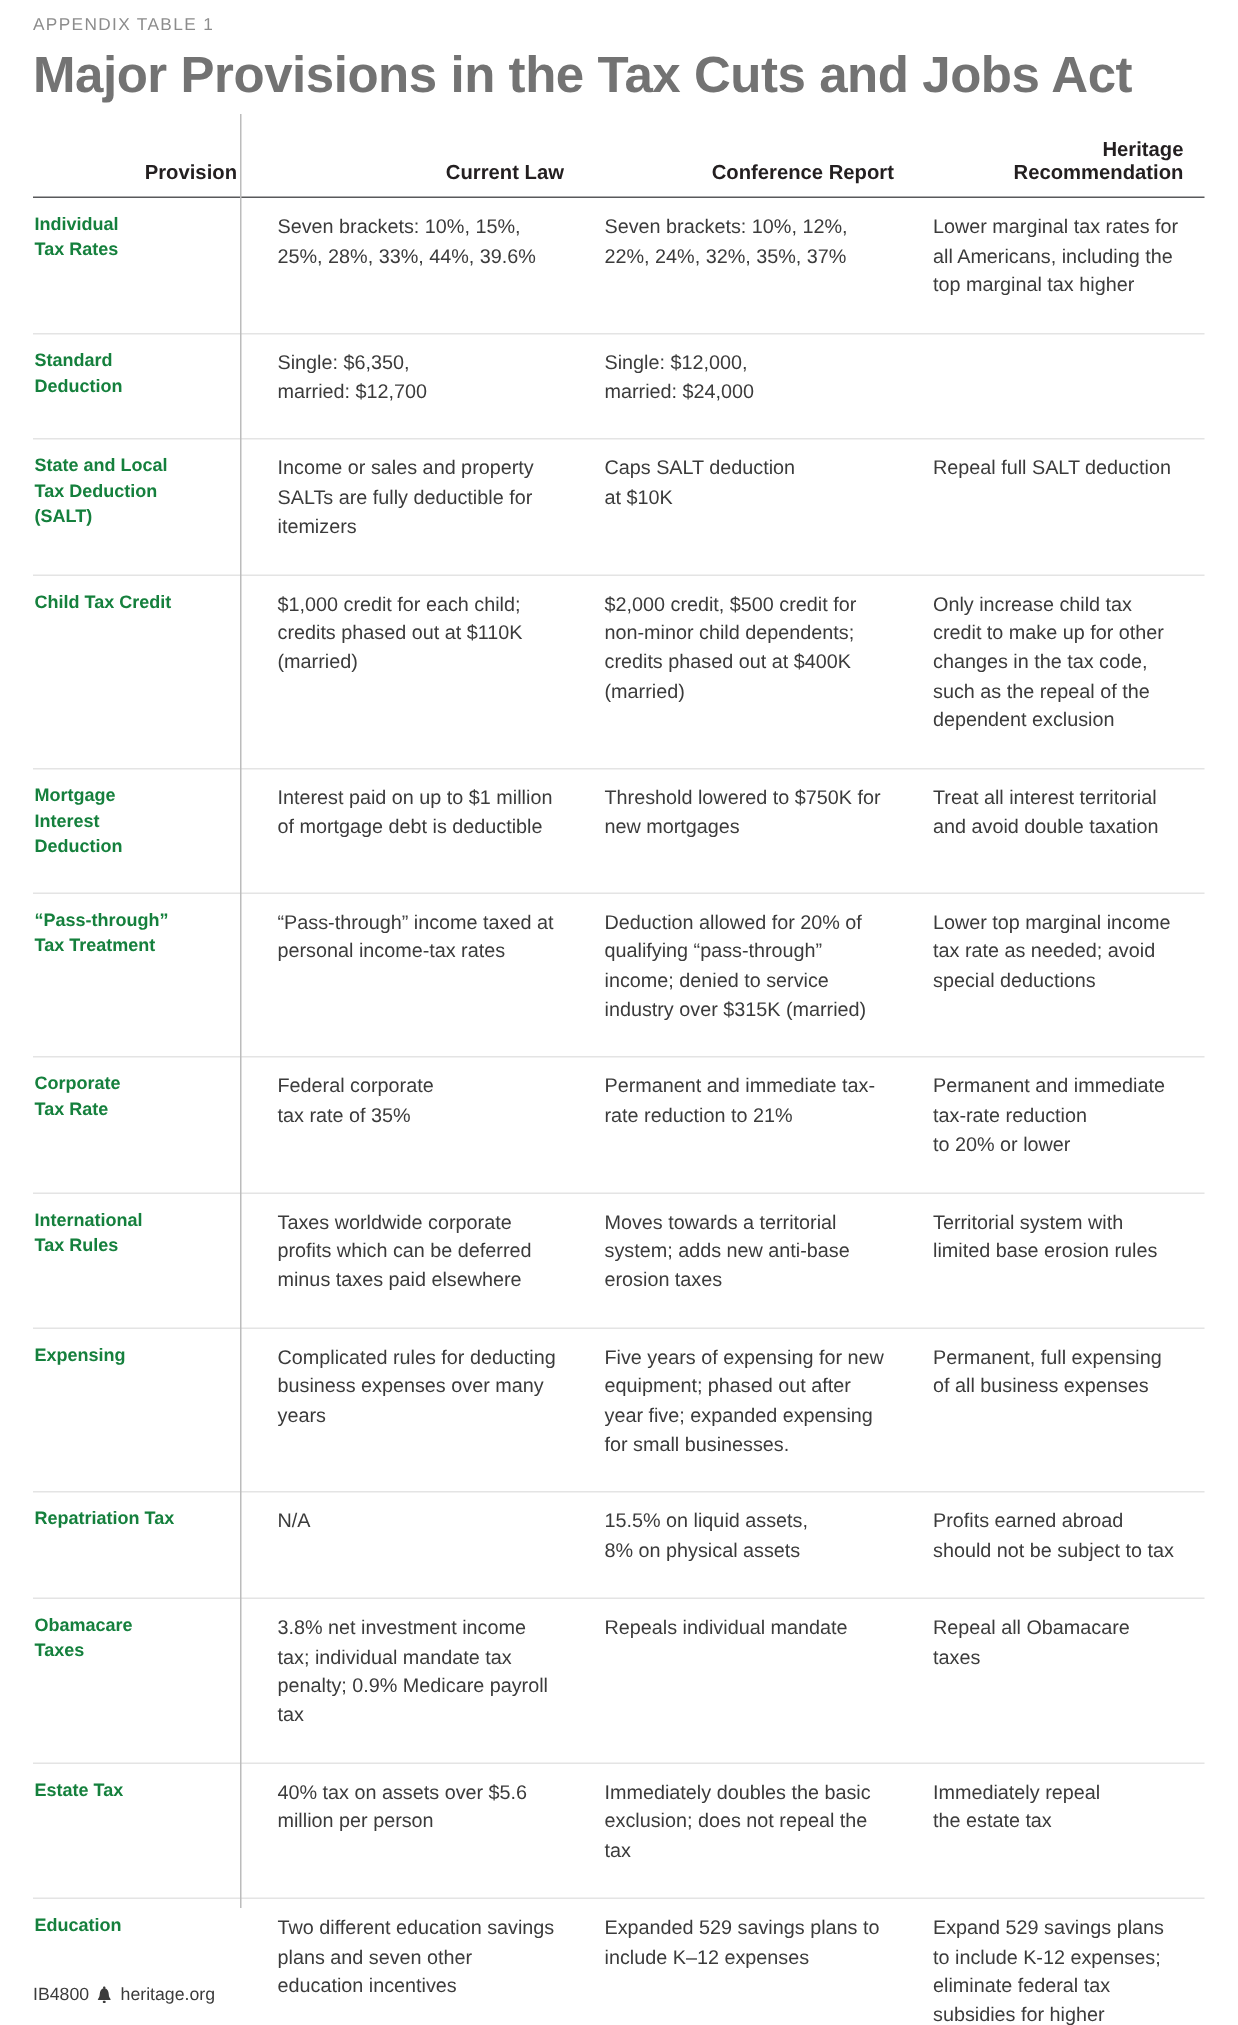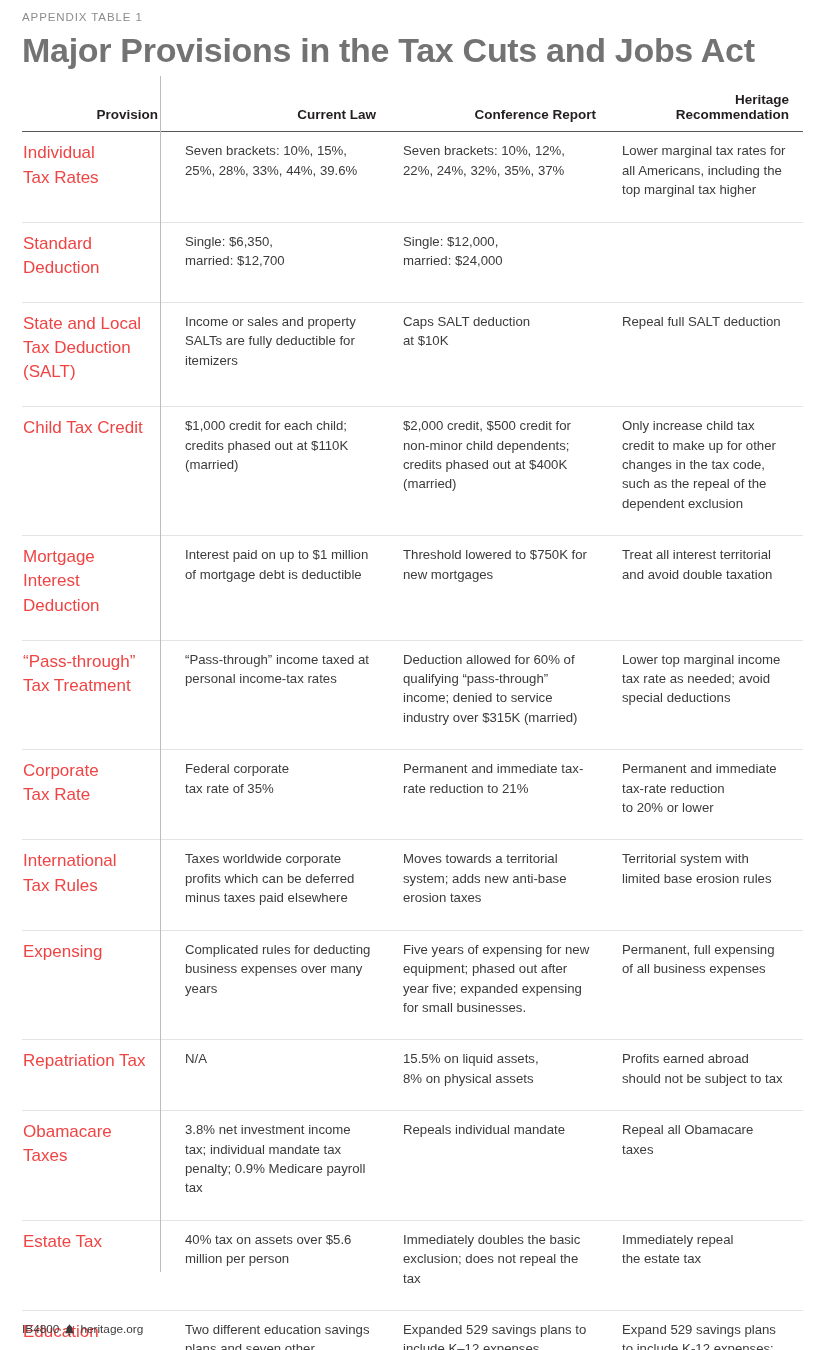--- a/index.html
+++ b/index.html
@@ -71,23 +71,23 @@
     vertical-align: top;
     font-size: 13.2px;
     line-height: 1.47;
     color: #3b3b3b;
     padding: 9px 16px 22px 0;
     border-bottom: 1px solid #e4e4e4;
   }
   tbody tr:last-child td { border-bottom: none; }
 
   td.provision {
-    color: #ef4444;
-    font-weight: normal;
-    font-size: 17px;
+    color: #15803d;
+    font-weight: bold;
+    font-size: 12px;
     line-height: 1.42;
     padding-left: 1px;
     padding-right: 8px;
   }
   td.col-current { padding-left: 13px; }
   td.col-conf    { padding-left: 13px; }
   td.col-her     { padding-left: 12px; }
 
   
   .vrule {
@@ -185,21 +185,21 @@
         </tr>
         <tr>
           <td class="provision col-provision">Mortgage<br>Interest<br>Deduction</td>
           <td class="col-current">Interest paid on up to $1 million of mortgage debt is deductible</td>
           <td class="col-conf">Threshold lowered to $750K for new mortgages</td>
           <td class="col-her">Treat all interest territorial and avoid double taxation</td>
         </tr>
         <tr>
           <td class="provision col-provision">“Pass-through”<br>Tax Treatment</td>
           <td class="col-current">“Pass-through” income taxed at personal income-tax rates</td>
-          <td class="col-conf">Deduction allowed for 60% of qualifying “pass-through” income; denied to service industry over $315K (married)</td>
+          <td class="col-conf">Deduction allowed for 20% of qualifying “pass-through” income; denied to service industry over $315K (married)</td>
           <td class="col-her">Lower top marginal income tax rate as needed; avoid special deductions</td>
         </tr>
         <tr>
           <td class="provision col-provision">Corporate<br>Tax Rate</td>
           <td class="col-current">Federal corporate<br>tax rate of 35%</td>
           <td class="col-conf">Permanent and immediate tax-rate reduction to 21%</td>
           <td class="col-her">Permanent and immediate tax-rate reduction<br>to 20% or lower</td>
         </tr>
         <tr>
           <td class="provision col-provision">International<br>Tax Rules</td>

